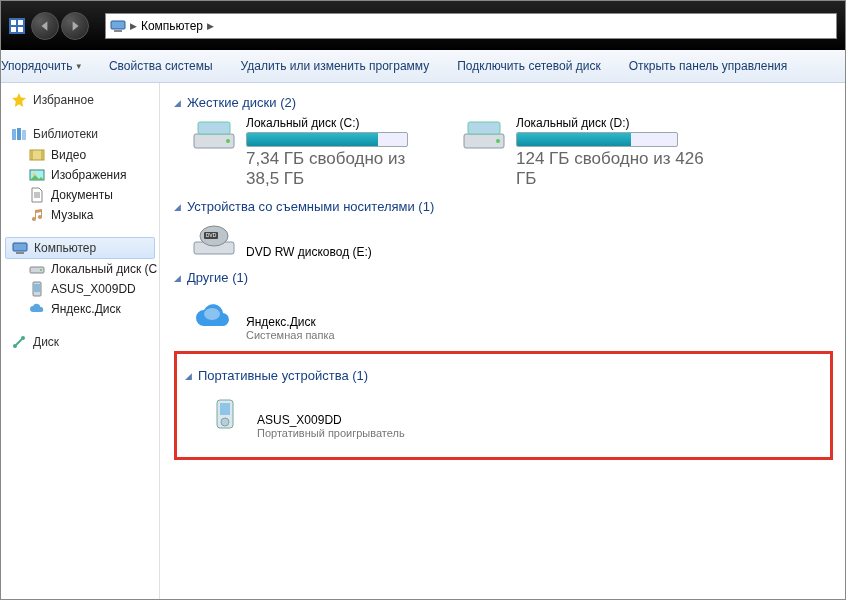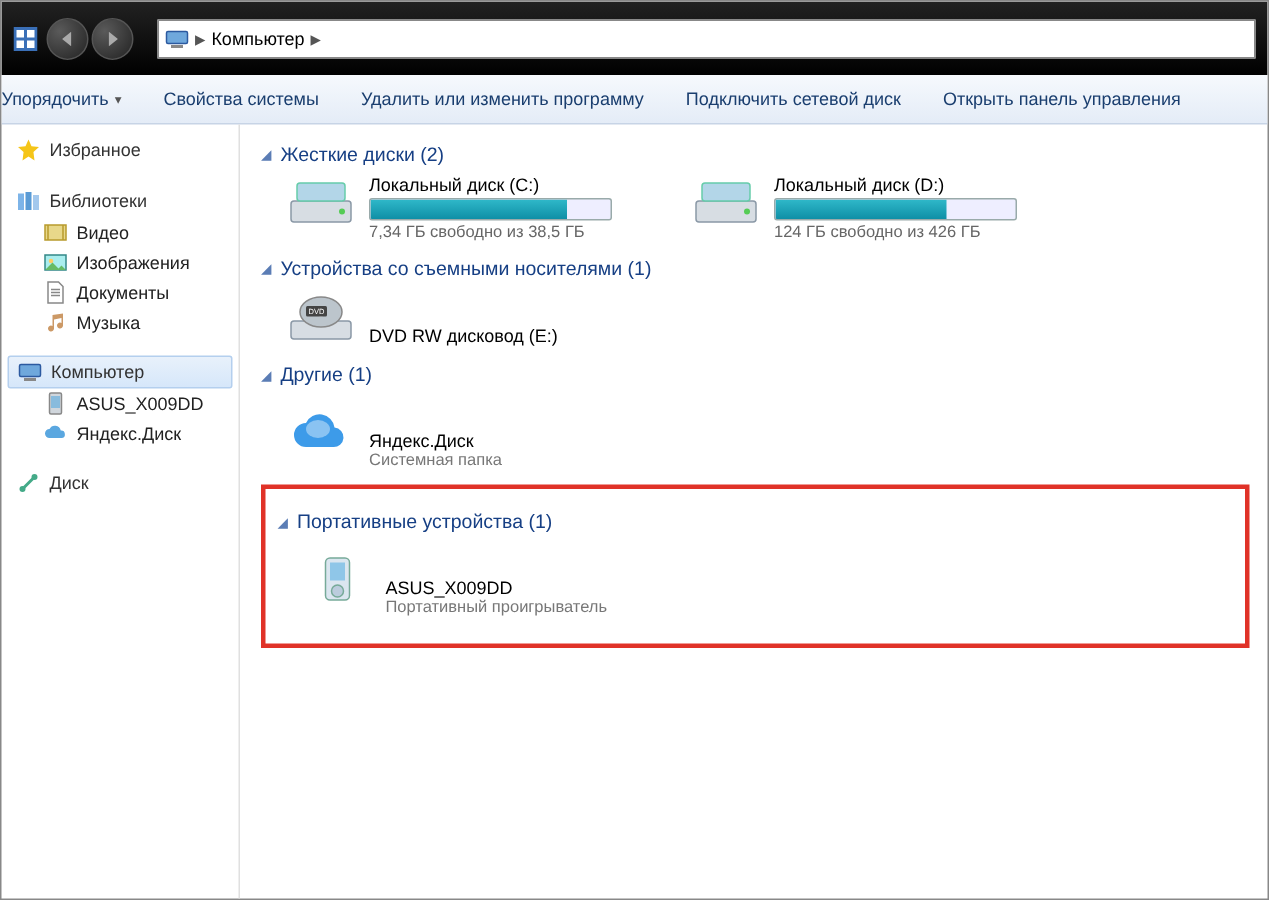--- a/index.html
+++ b/index.html
@@ -24,21 +24,21 @@
   .section{margin-bottom:10px;}
   .sechead{display:flex;align-items:center;gap:6px;color:#163f84;font-size:13px;margin:4px 0 6px 0;}
   .sectri{font-size:9px;color:#5b7db5;}
   .items{display:flex;flex-wrap:wrap;gap:10px 20px;padding-left:18px;}
   .drive{display:flex;gap:10px;align-items:flex-start;width:250px;}
   .drvicon{width:44px;height:38px;flex:none;}
   .drvinfo{display:flex;flex-direction:column;gap:2px;}
   .drvname{color:#000;}
   .drvbar{width:160px;height:13px;border:1px solid #9aa;background:#eef;position:relative;border-radius:2px;overflow:hidden;}
   .drvbar .fill{height:100%;background:linear-gradient(#2fb8c9,#0f8fa6);}
-  .drvfree{color:#666;font-size:11px;}
+  .drvfree{color:#666;font-size:17px;}
   .device{display:flex;gap:10px;align-items:center;width:260px;}
   .devicon{width:44px;height:40px;flex:none;display:flex;align-items:center;justify-content:center;}
   .devinfo{display:flex;flex-direction:column;}
   .devname{color:#000;margin-top:24px;}
   .devsub{color:#777;font-size:11px;}
   .highlight{border:3px solid #e03228;padding:10px 8px 18px 8px;margin-top:6px;}
   
   .star{fill:#f5c518;}
 </style>
 </head>
@@ -156,20 +156,29 @@
       <div class="sbgroup">
         <div class="sbhdr sel">
           <span class="ic">
               <svg viewBox="0 0 16 16">
                 <rect x="1" y="3" width="14" height="8" rx="1" fill="#6fa8dc" stroke="#2c5aa0"></rect>
                 <rect x="4" y="12" width="8" height="2" fill="#888"></rect>
               </svg>
             </span>
           <span>Компьютер</span>
         </div>
+        <div class="sbitem">
+            <span class="ic">
+              <svg viewBox="0 0 16 16">
+                <rect x="1" y="6" width="14" height="6" rx="1" fill="#d0d6dc" stroke="#888"></rect>
+                <circle cx="12" cy="9" r="1" fill="#5c5"></circle>
+              </svg>
+            </span>
+            <span>Локальный диск (C</span>
+          </div>
         <div class="sbitem">
             <span class="ic">
               <svg viewBox="0 0 16 16">
                 <rect x="4" y="1" width="8" height="14" rx="1" fill="#d0d6dc" stroke="#888"></rect>
                 <rect x="5" y="3" width="6" height="8" fill="#8bd"></rect>
               </svg>
             </span>
             <span>ASUS_X009DD</span>
           </div>
         <div class="sbitem">

